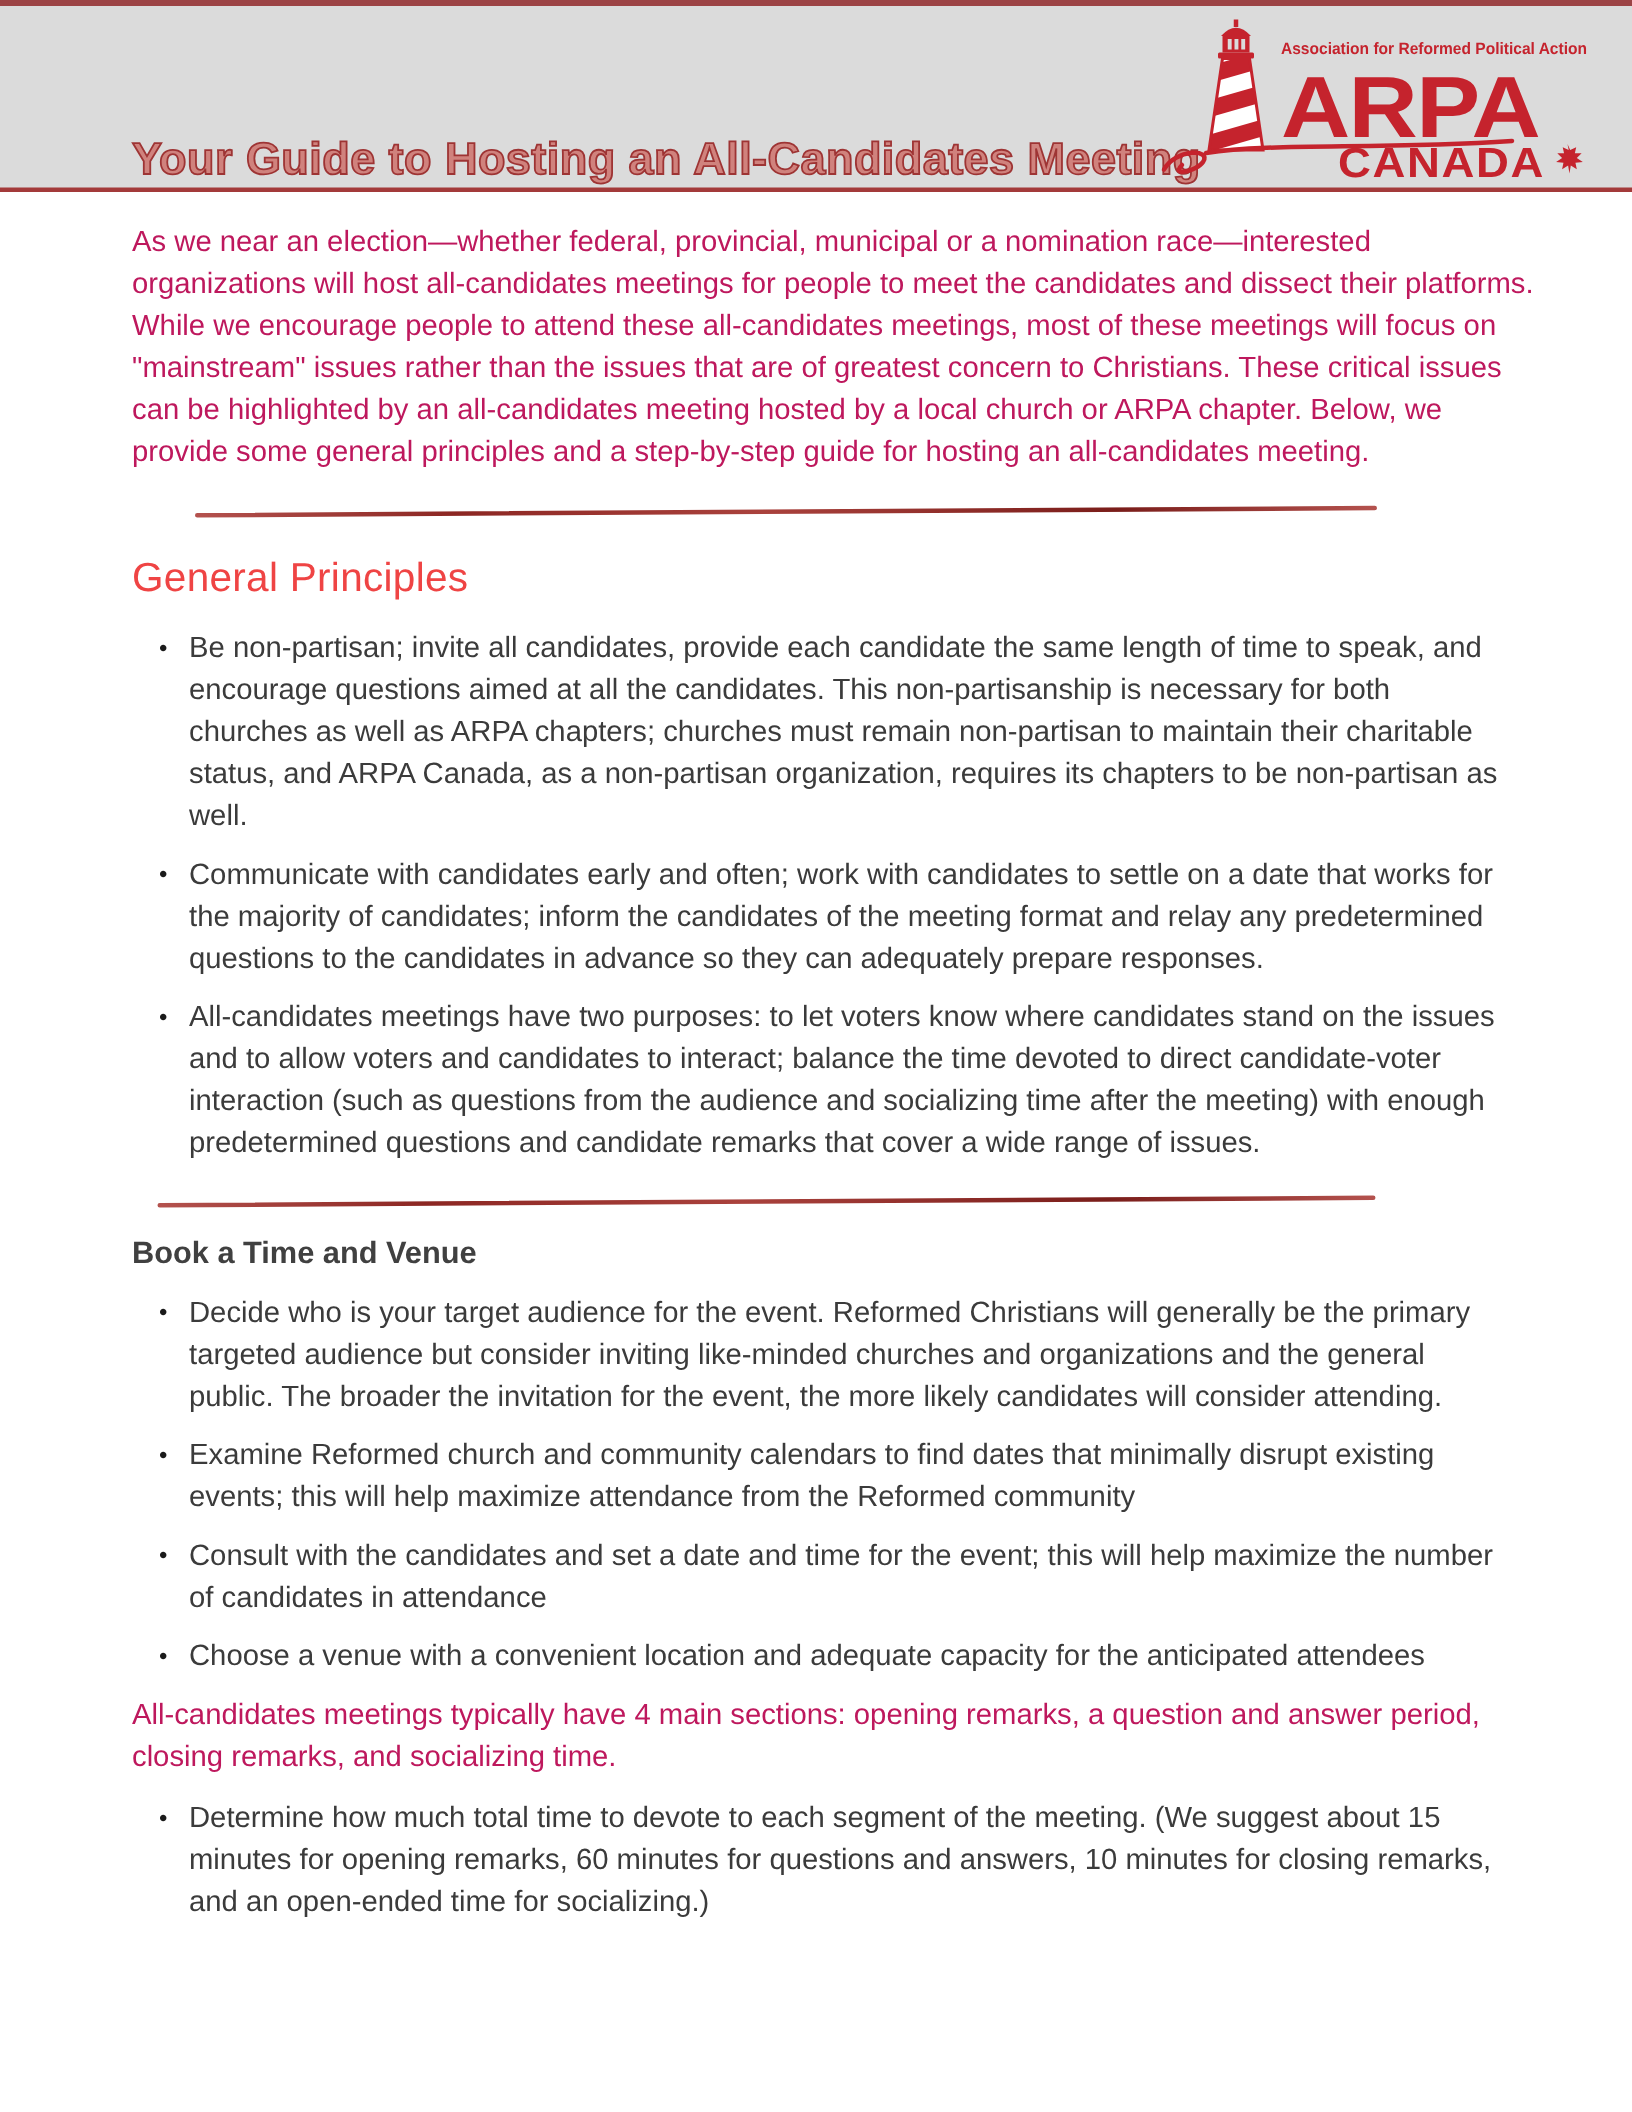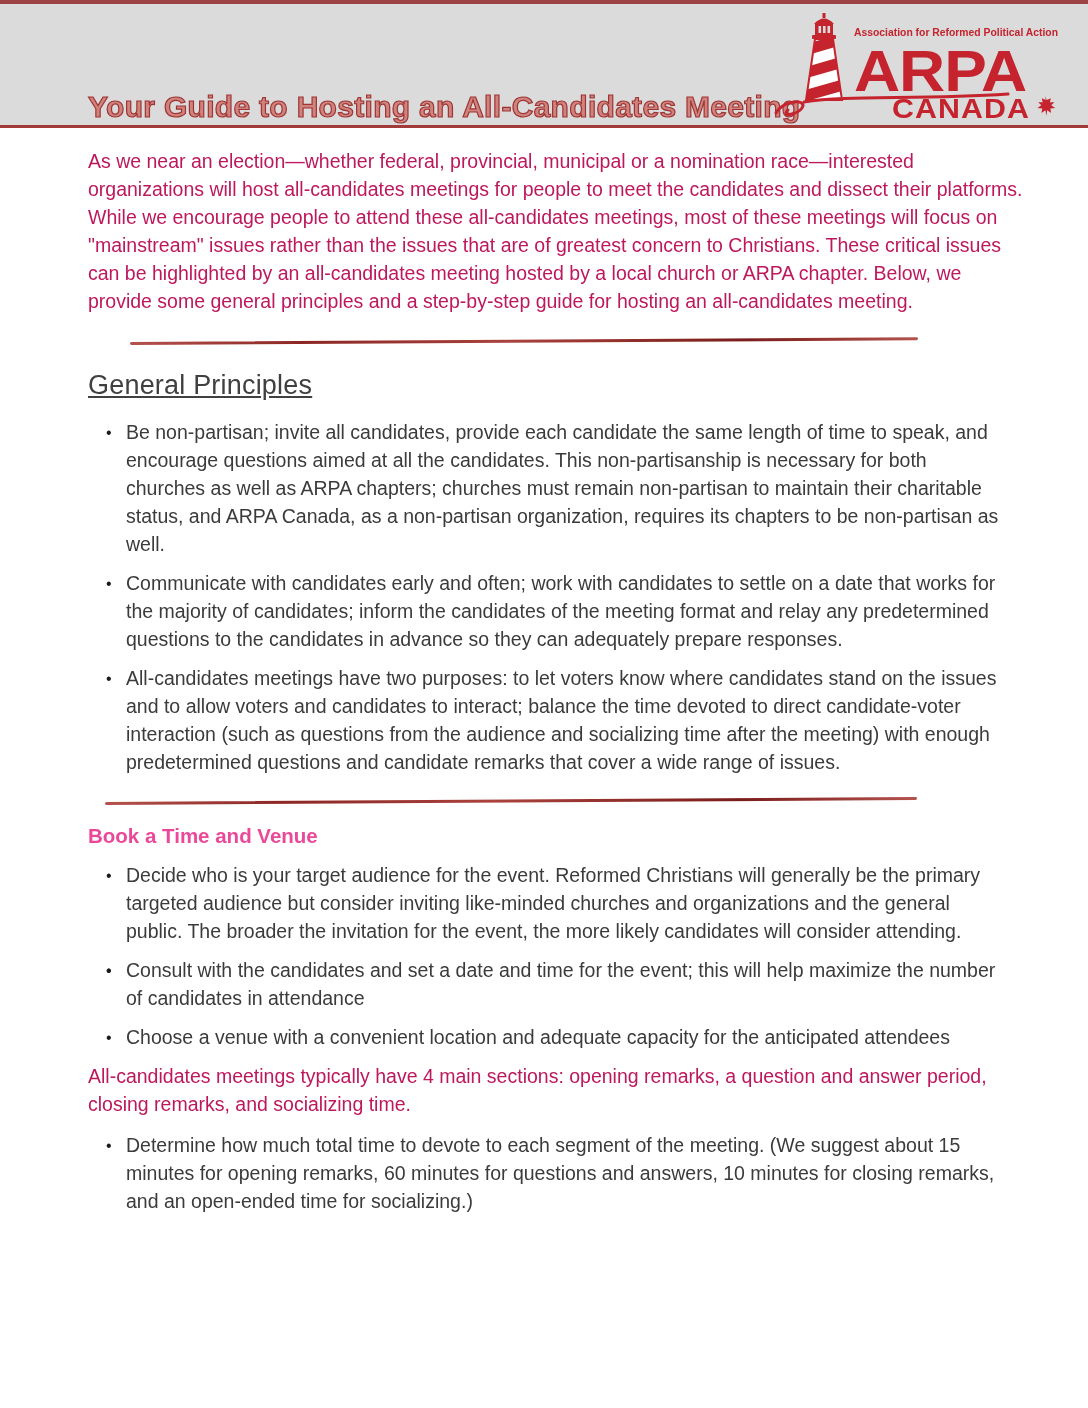--- a/index.html
+++ b/index.html
@@ -54,28 +54,27 @@
     transform-origin:left center;
   }
   .divider-1 { width:788px; margin:27px 0 0 42px; }
   .divider-2 { width:812px; margin:26px 0 0 17px; }
 
   h2.section-heading {
     margin:25px 0 0 0;
     font-size:27px;
     font-weight:400;
     letter-spacing:0.2px;
-    color:#404040;
-    text-decoration:underline;
+    color:#ef4444;
   }
   h3.subheading {
     margin:19px 0 0 0;
     font-size:20.5px;
     font-weight:bold;
-    color:#ec4899;
+    color:#404040;
   }
   h3.mt-lg { margin-top:27px; }
 
   ul.bullet-list { list-style:none; margin:17px 0 0 0; padding:0; }
   ul.tight { margin-top:13px; }
   li.bullet-item {
     position:relative;
     width:880px;
     padding-left:38px;
     margin-bottom:11px;
@@ -164,20 +163,21 @@
 
     <h3 class="subheading">Book a Time and Venue</h3>
 
     <ul class="bullet-list tight">
       <li class="bullet-item">
         <span class="bullet-marker">•</span>
         <span>Decide who is your target audience for the event. Reformed Christians will generally be the primary targeted audience but consider inviting like-minded churches and organizations and the general public. The broader the invitation for the event, the more likely candidates will consider attending.</span>
       </li>
       <li class="bullet-item">
         <span class="bullet-marker">•</span>
+        <span>Examine Reformed church and community calendars to find dates that minimally disrupt existing events; this will help maximize attendance from the Reformed community</span>
       </li>
       <li class="bullet-item">
         <span class="bullet-marker">•</span>
         <span>Consult with the candidates and set a date and time for the event; this will help maximize the number of candidates in attendance</span>
       </li>
       <li class="bullet-item">
         <span class="bullet-marker">•</span>
         <span>Choose a venue with a convenient location and adequate capacity for the anticipated attendees</span>
       </li>
     </ul>

